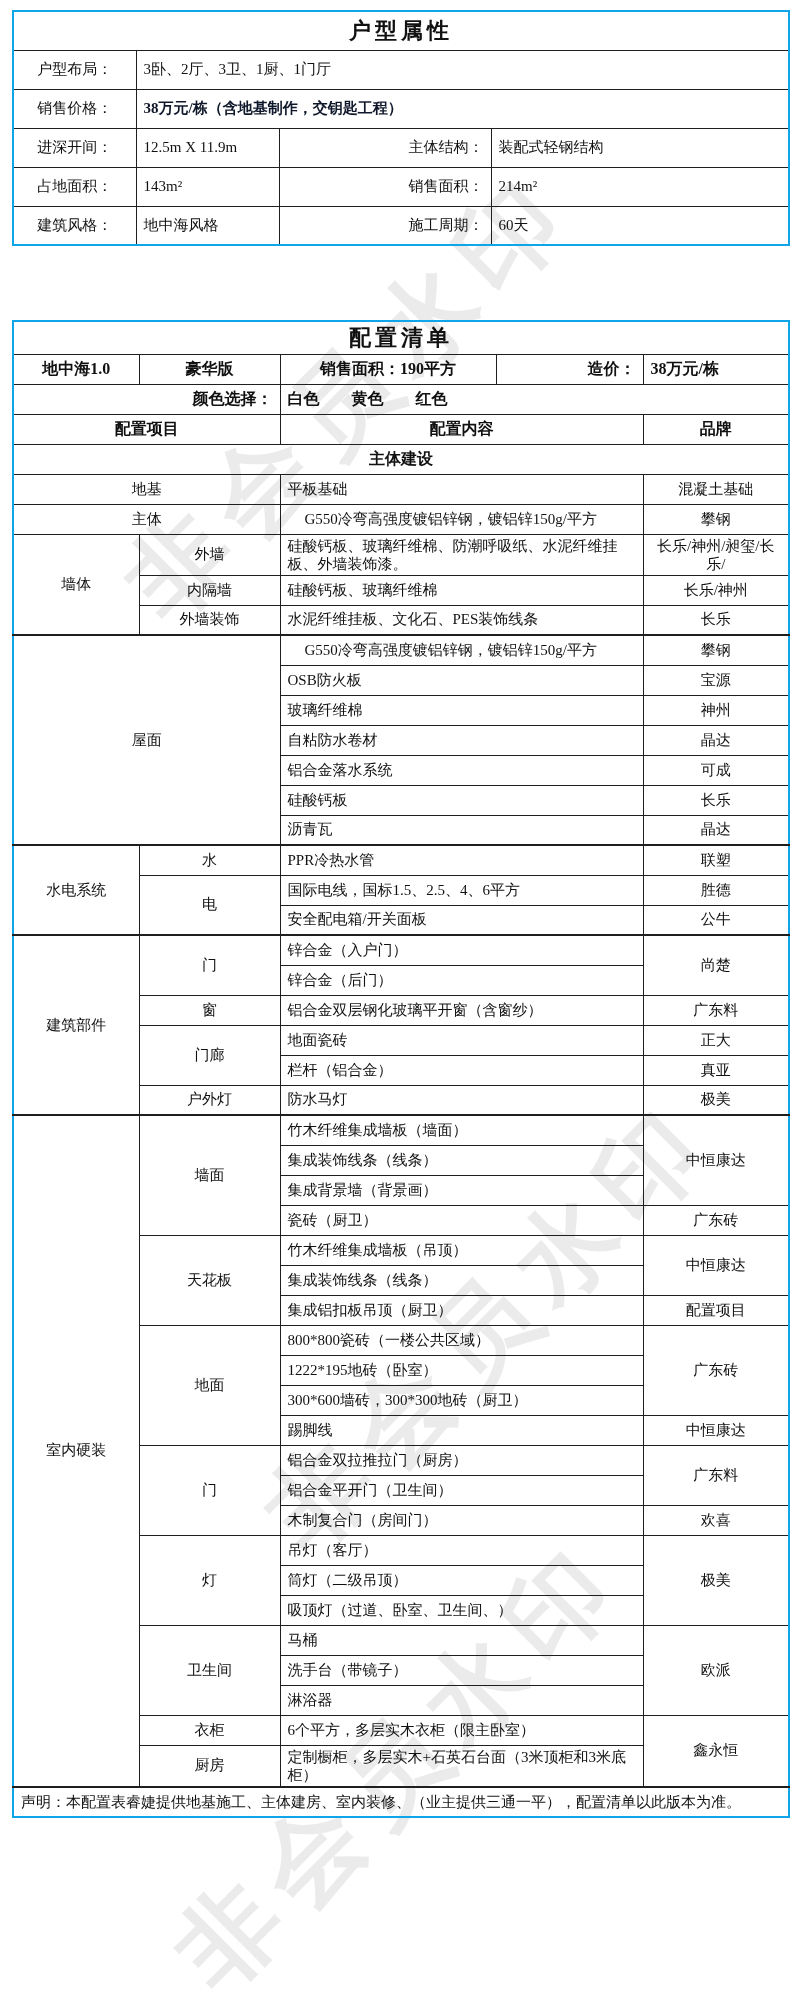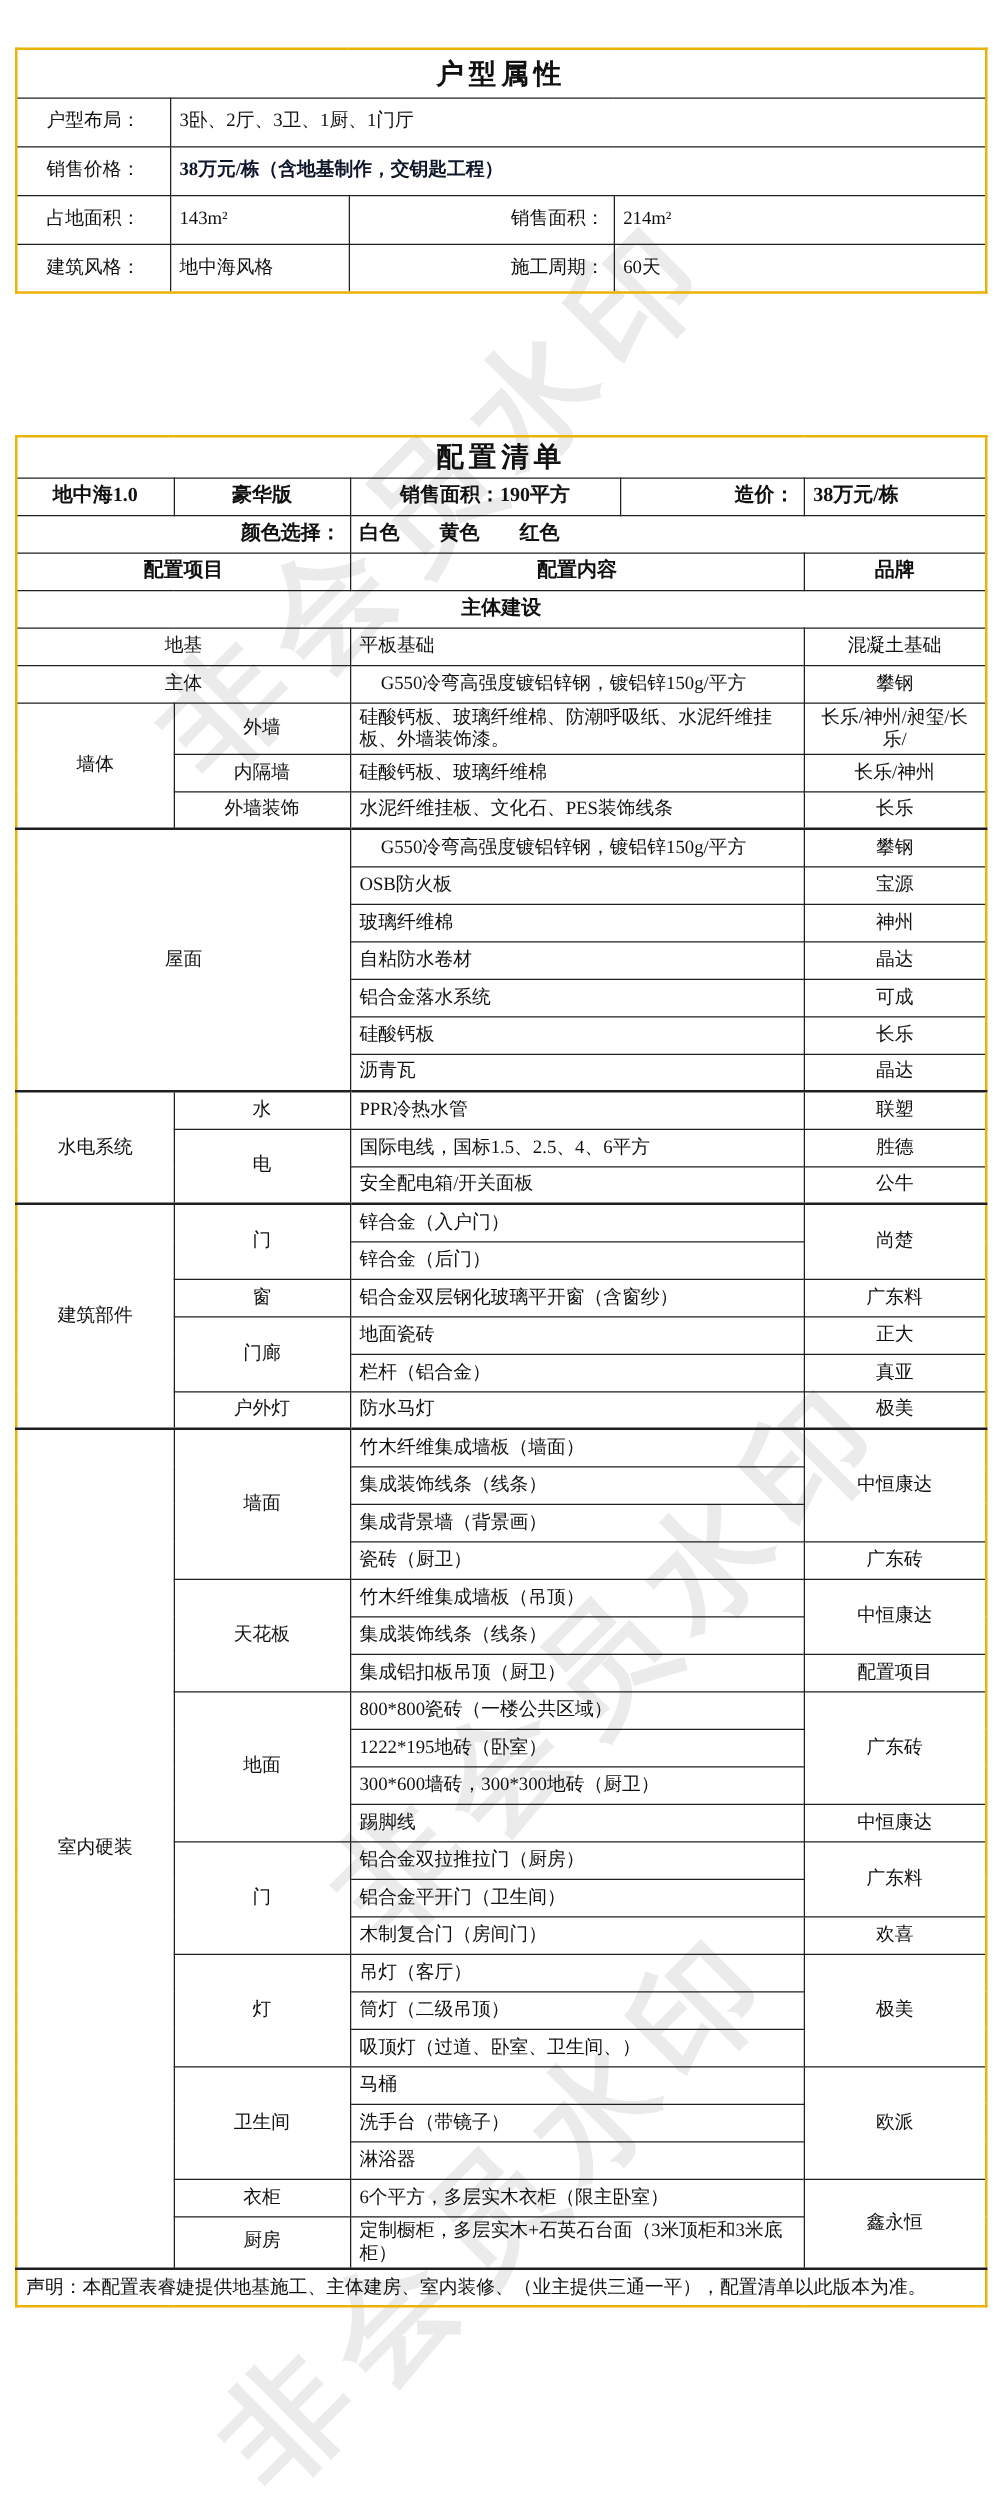--- a/index.html
+++ b/index.html
@@ -9,21 +9,21 @@
     font-family:"Liberation Serif","DejaVu Sans",serif;
     color:#111;
   }
   .wm{
     position:absolute;font-size:100px;font-weight:bold;white-space:nowrap;
     color:rgba(110,110,110,0.14);letter-spacing:16px;
     transform:rotate(-45deg);pointer-events:none;z-index:0;
   }
   table.tbl{
     position:absolute;left:12px;border-collapse:collapse;table-layout:fixed;
-    width:776px;border:2px solid #eab308;z-index:1;background:transparent;margin-top:28px;
+    width:776px;border:2px solid #0ea5e9;z-index:1;background:transparent;
   }
   .prop{top:10px;}
   .cfg{top:320px;}
   td{
     border:1px solid #1f1f1f;padding:2px 7px;font-size:15px;line-height:1.25;
     overflow:hidden;vertical-align:middle;
   }
   .prop tr{height:39px;}
   .r-ptitle{height:60px;}
   .r-ptitle td,.r-title td{font-size:22px;font-weight:bold;text-align:center;letter-spacing:4px;}
@@ -66,20 +66,26 @@
   </tr>
   <tr>
     <td class="c">户型布局：</td>
     <td colspan="3" class="l">3卧、2厅、3卫、1厨、1门厅</td>
   </tr>
   <tr>
     <td class="c">销售价格：</td>
     <td colspan="3" class="l red">38万元/栋（含地基制作，交钥匙工程）</td>
   </tr>
   <tr>
+    <td class="c">进深开间：</td>
+    <td class="l">12.5m X 11.9m</td>
+    <td class="r">主体结构：</td>
+    <td class="l">装配式轻钢结构</td>
+  </tr>
+  <tr>
     <td class="c">占地面积：</td>
     <td class="l">143m²</td>
     <td class="r">销售面积：</td>
     <td class="l">214m²</td>
   </tr>
   <tr>
     <td class="c">建筑风格：</td>
     <td class="l">地中海风格</td>
     <td class="r">施工周期：</td>
     <td class="l">60天</td>

